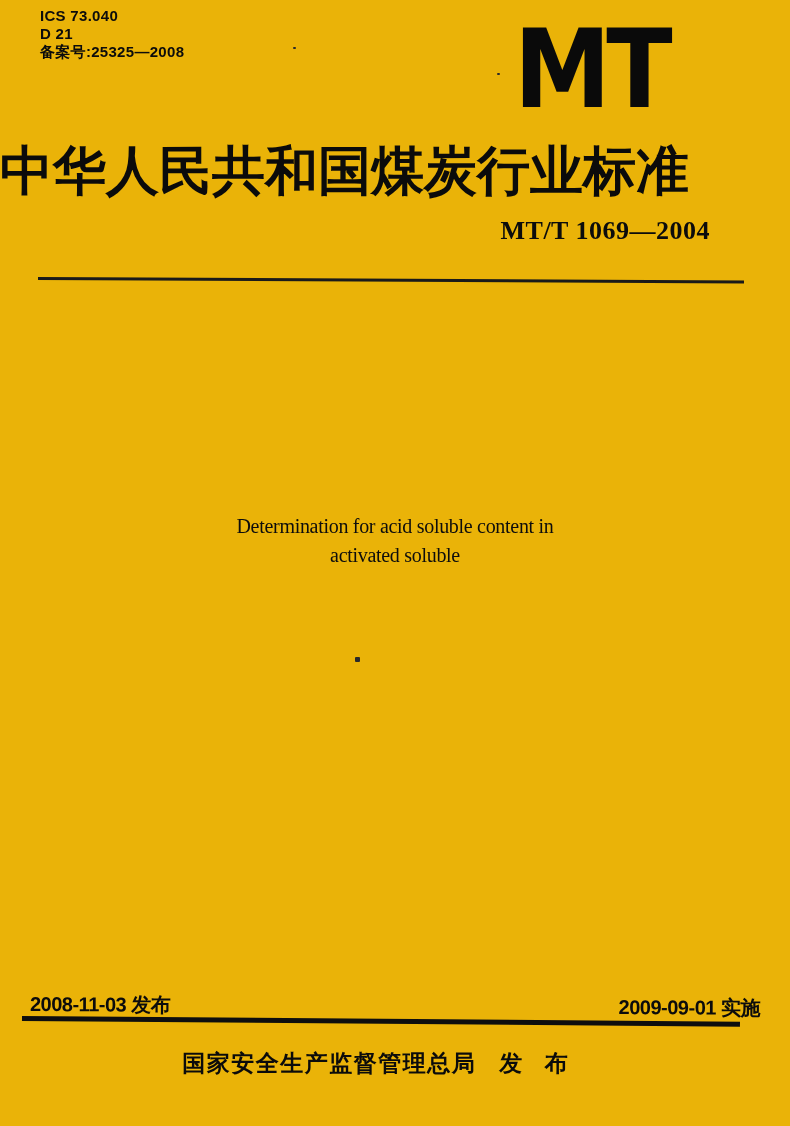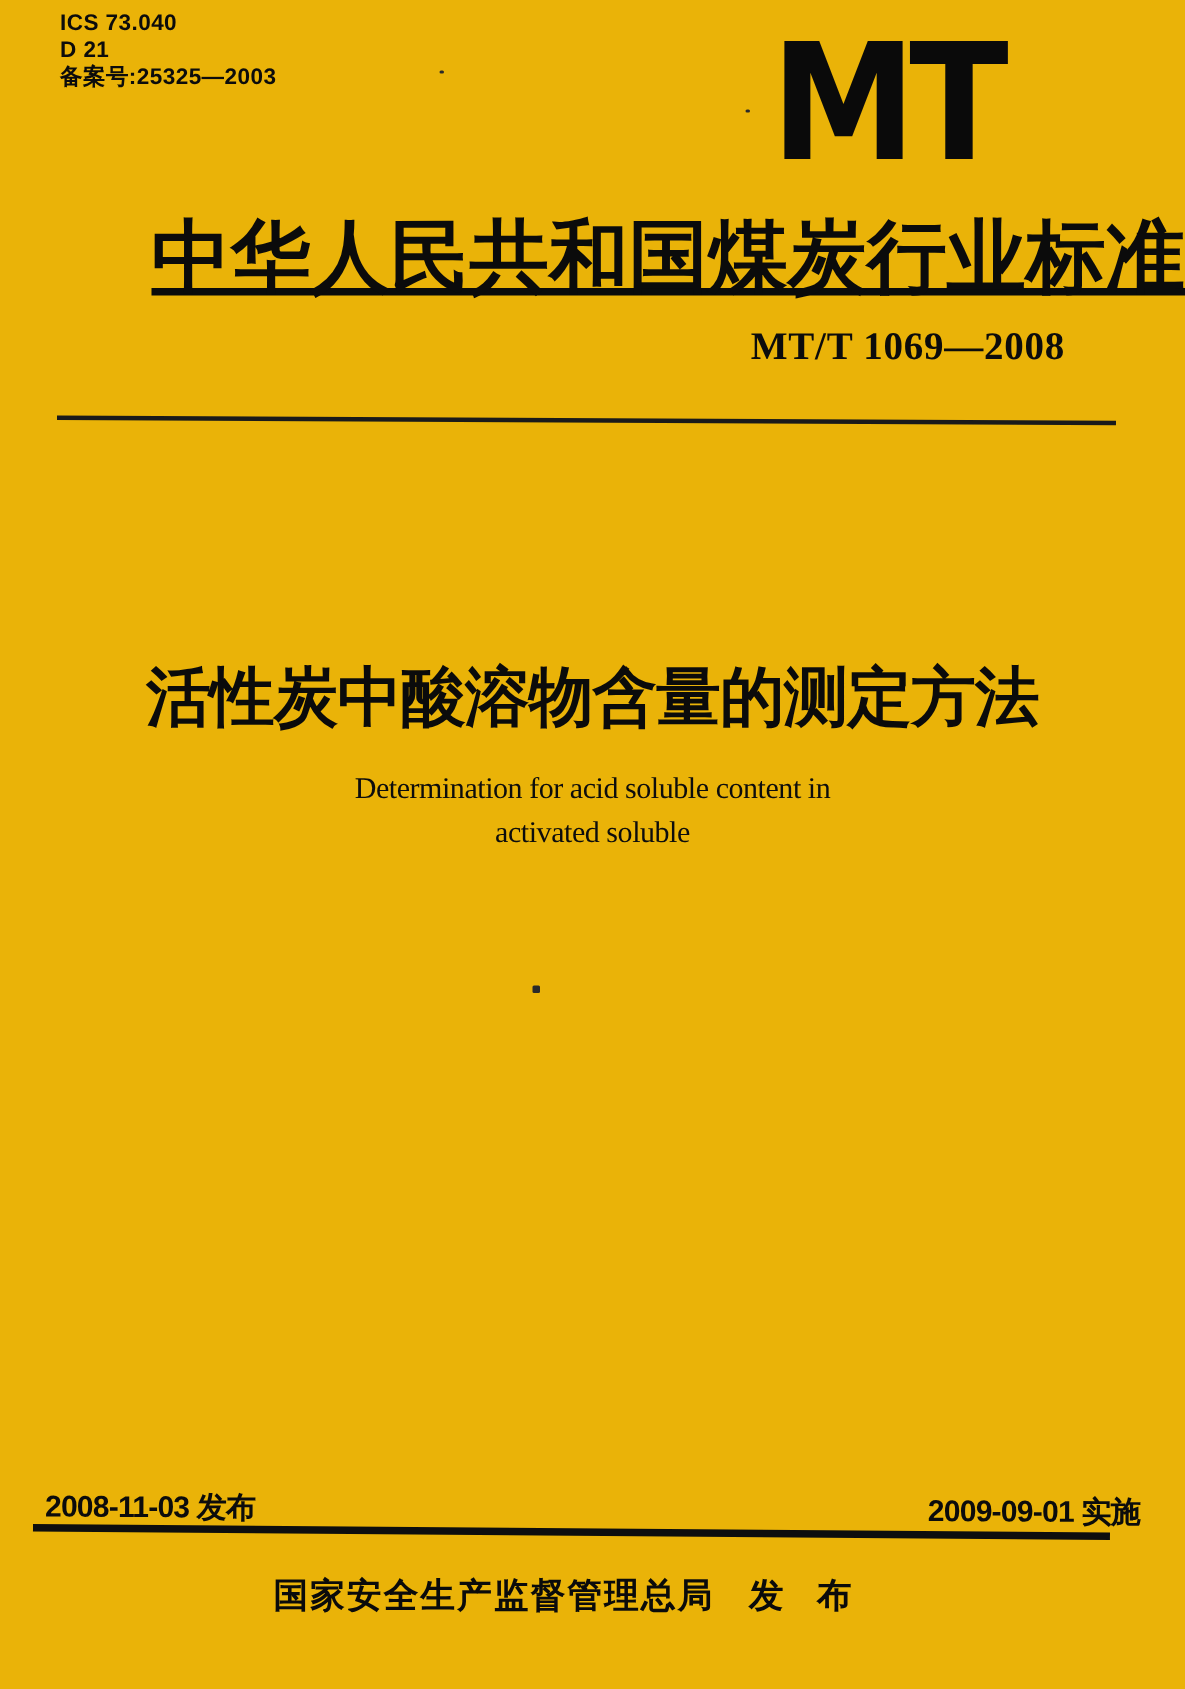--- a/index.html
+++ b/index.html
@@ -40,27 +40,26 @@
     transform-origin: left top;
     color: #0a0a0a;
   }
 
   
   .header-title {
     position: absolute;
     top: 136px;
     left: 0;
     right: 0;
-    text-align: right;
+    text-align: left;
     font-size: 53px;
     font-weight: 700;
     letter-spacing: 0px;
     white-space: nowrap;
     color: #0b0b0b;
-    text-decoration: underline;
   }
 
   
   .std-code {
     position: absolute;
     top: 216px;
     right: 80px;
     font-size: 26px;
     font-weight: 700;
     font-family: "Liberation Serif", serif;
@@ -157,32 +156,31 @@
   .publisher-row .publish-label { margin-left: 23px; letter-spacing: 8px; }
 </style>
 </head>
 <body>
 
 <div class="page">
 
   <div class="info-block">
     <div>ICS 73.040</div>
     <div>D 21</div>
-    <div>备案号:25325—2003</div>
+    <div>备案号:25325—2008</div>
   </div>
 
   <div class="mt-logo">MT</div>
 
   <div class="header-title">中华人民共和国煤炭行业标准</div>
 
-  <div class="std-code">MT/T 1069—2008</div>
+  <div class="std-code">MT/T 1069—2004</div>
 
   <div class="rule-thin"></div>
 
-  <div class="doc-title">活性炭中酸溶物含量的测定方法</div>
 
   <div class="doc-subtitle">
     <div>Determination for acid soluble content in</div>
     <div>activated soluble</div>
   </div>
 
   <div class="speck speck-a"></div>
   <div class="speck speck-b"></div>
   <div class="speck speck-c"></div>
 

